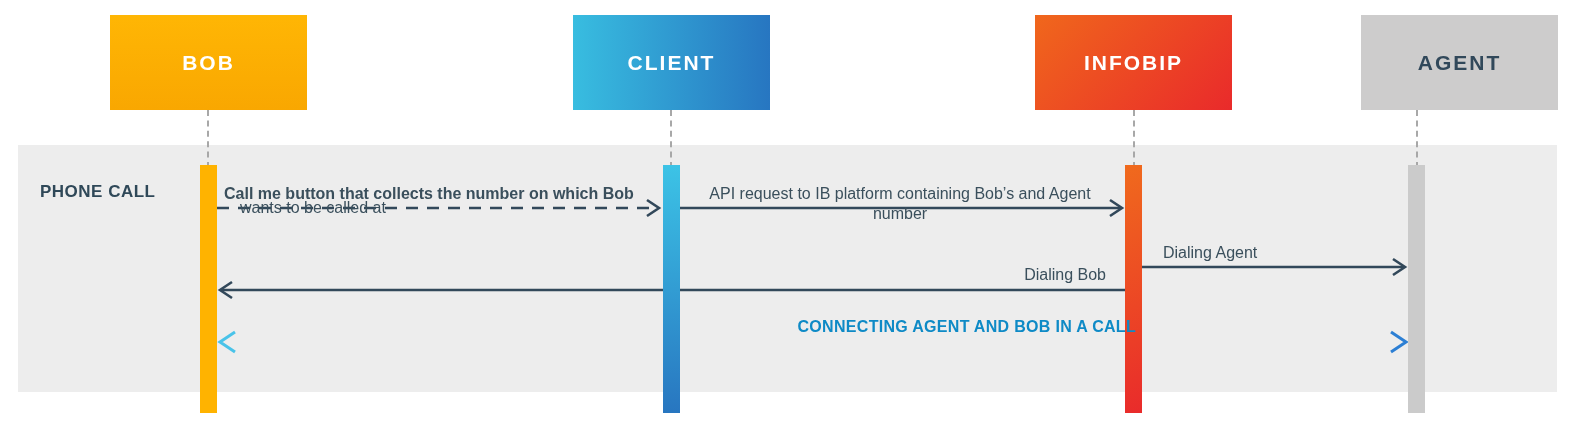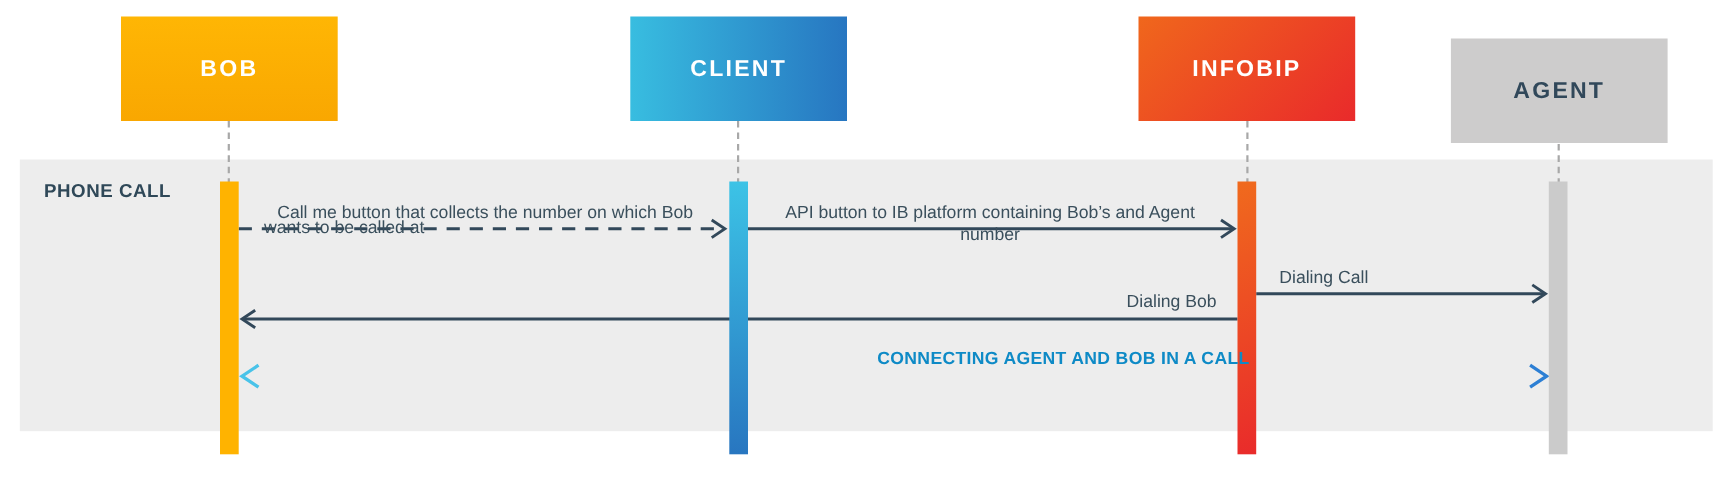--- a/index.html
+++ b/index.html
@@ -5,52 +5,52 @@
   html,body{margin:0;padding:0;background:#fff;}
   .canvas{
     position:relative;width:1574px;height:438px;background:#ffffff;
     font-family:"Liberation Sans", sans-serif;overflow:hidden;
   }
   .band{
     position:absolute;left:18px;top:145px;width:1539px;height:247px;
     background:#EDEDED;z-index:0;
   }
   .phase-label{
-    position:absolute;left:40px;top:164px;z-index:3;
+    position:absolute;left:40px;top:182px;z-index:3;
     font-size:17px;font-weight:bold;letter-spacing:0.5px;color:#2F4858;
   }
   .actor{
     position:absolute;top:15px;width:197px;height:95px;z-index:3;
     display:flex;align-items:center;justify-content:center;
     font-size:21px;letter-spacing:2px;color:#ffffff;font-weight:bold;
   }
   .actor.bob{left:110px;background:linear-gradient(180deg,#FFB604,#F9A701);}
   .actor.client{left:573px;background:linear-gradient(90deg,#38BDE0,#2776C1);align-items:center;}
   .actor.infobip{left:1035px;background:linear-gradient(135deg,#F0671C,#E92A2B);}
-  .actor.agent{left:1319px;background:#CDCCCC;color:#31485A;margin-top:20px;}
+  .actor.agent{left:1361px;background:#CDCCCC;color:#31485A;}
   .lifeline{
     position:absolute;top:110px;height:58px;width:0;
     border-left:2px dashed #A8A8A8;z-index:1;
   }
   .lifeline.bob{left:207px;}
   .lifeline.client{left:670px;}
   .lifeline.infobip{left:1133px;}
   .lifeline.agent{left:1416px;}
   .bar{
     position:absolute;top:165px;width:17px;height:248px;z-index:2;
   }
   .bar.bob{left:200px;background:#FFB300;}
   .bar.client{left:663px;background:linear-gradient(180deg,#3CC3E6,#2876C0);}
   .bar.infobip{left:1125px;background:linear-gradient(160deg,#F06A1D,#E92B2B);}
   .bar.agent{left:1408px;background:#CBCBCB;}
   .arrows{position:absolute;left:0;top:0;z-index:1;pointer-events:none;}
   .msg{
     position:absolute;z-index:3;font-size:16px;color:#3A4F5C;line-height:20px;
   }
-  .msg-1a{left:252px;top:184px;}
+  .msg-1a{left:224px;top:184px;font-weight:bold;}
   .msg-1b{left:240px;top:198px;}
   .msg-2{left:690px;top:184px;width:420px;text-align:center;}
   .msg-3{left:1163px;top:243px;}
   .msg-4{right:468px;top:265px;}
   .msg-5{
     left:636px;top:317px;width:500px;text-align:right;
     font-weight:bold;color:#0E8AC6;letter-spacing:0.3px;
   }
 </style>
 </head>
@@ -115,18 +115,18 @@
     </g>
   </svg>
 
   <div class="bar bob"></div>
   <div class="bar client"></div>
   <div class="bar infobip"></div>
   <div class="bar agent"></div>
 
   <div class="msg msg-1a">Call me button that collects the number on which Bob</div>
   <div class="msg msg-1b">wants to be called at</div>
-  <div class="msg msg-2">API button to IB platform containing Bob’s and Agent number</div>
-  <div class="msg msg-3">Dialing Call</div>
+  <div class="msg msg-2">API request to IB platform containing Bob’s and Agent number</div>
+  <div class="msg msg-3">Dialing Agent</div>
   <div class="msg msg-4">Dialing Bob</div>
   <div class="msg msg-5">CONNECTING AGENT AND BOB IN A CALL</div>
 
 </div>
 
 </body></html>

